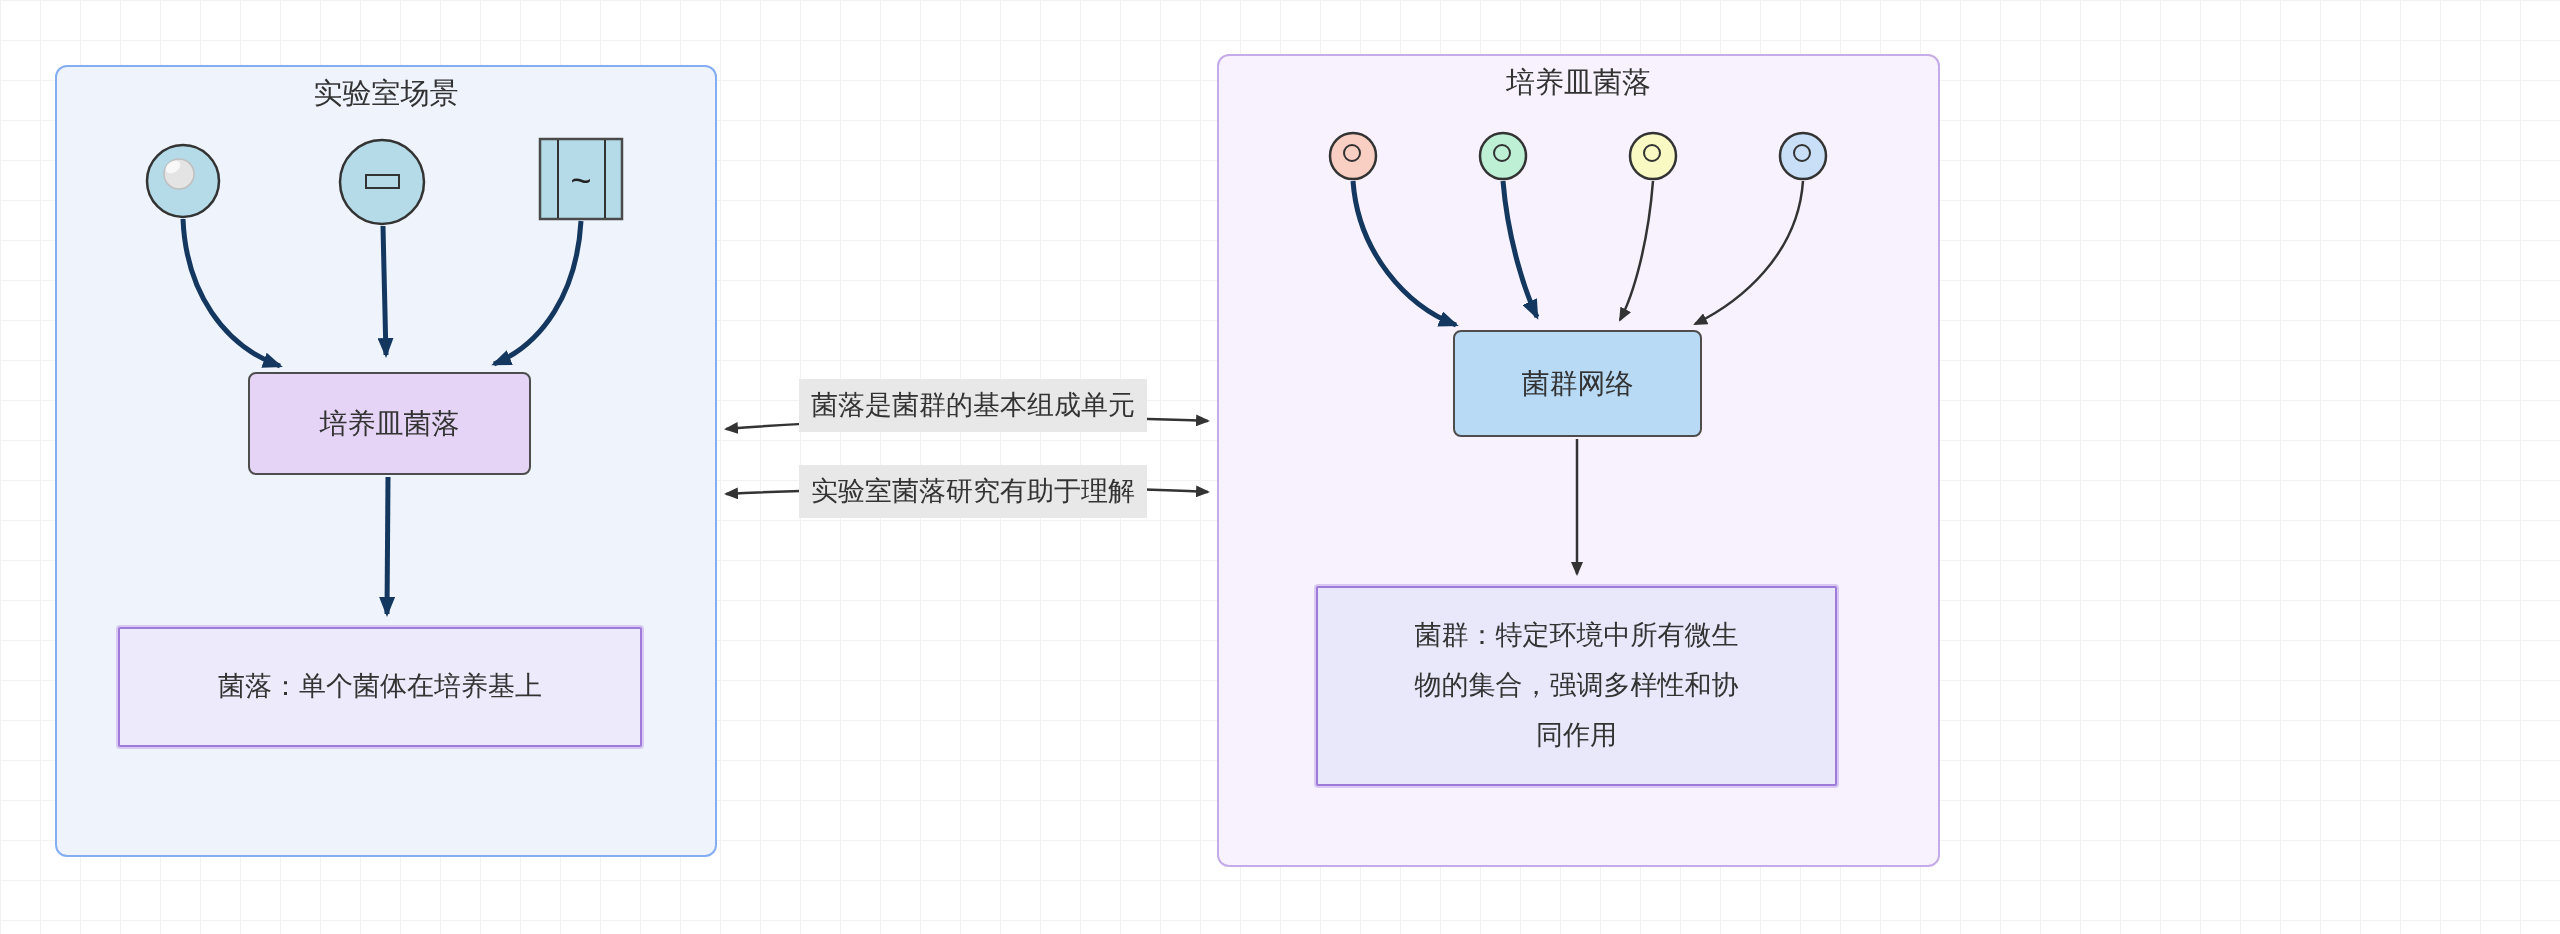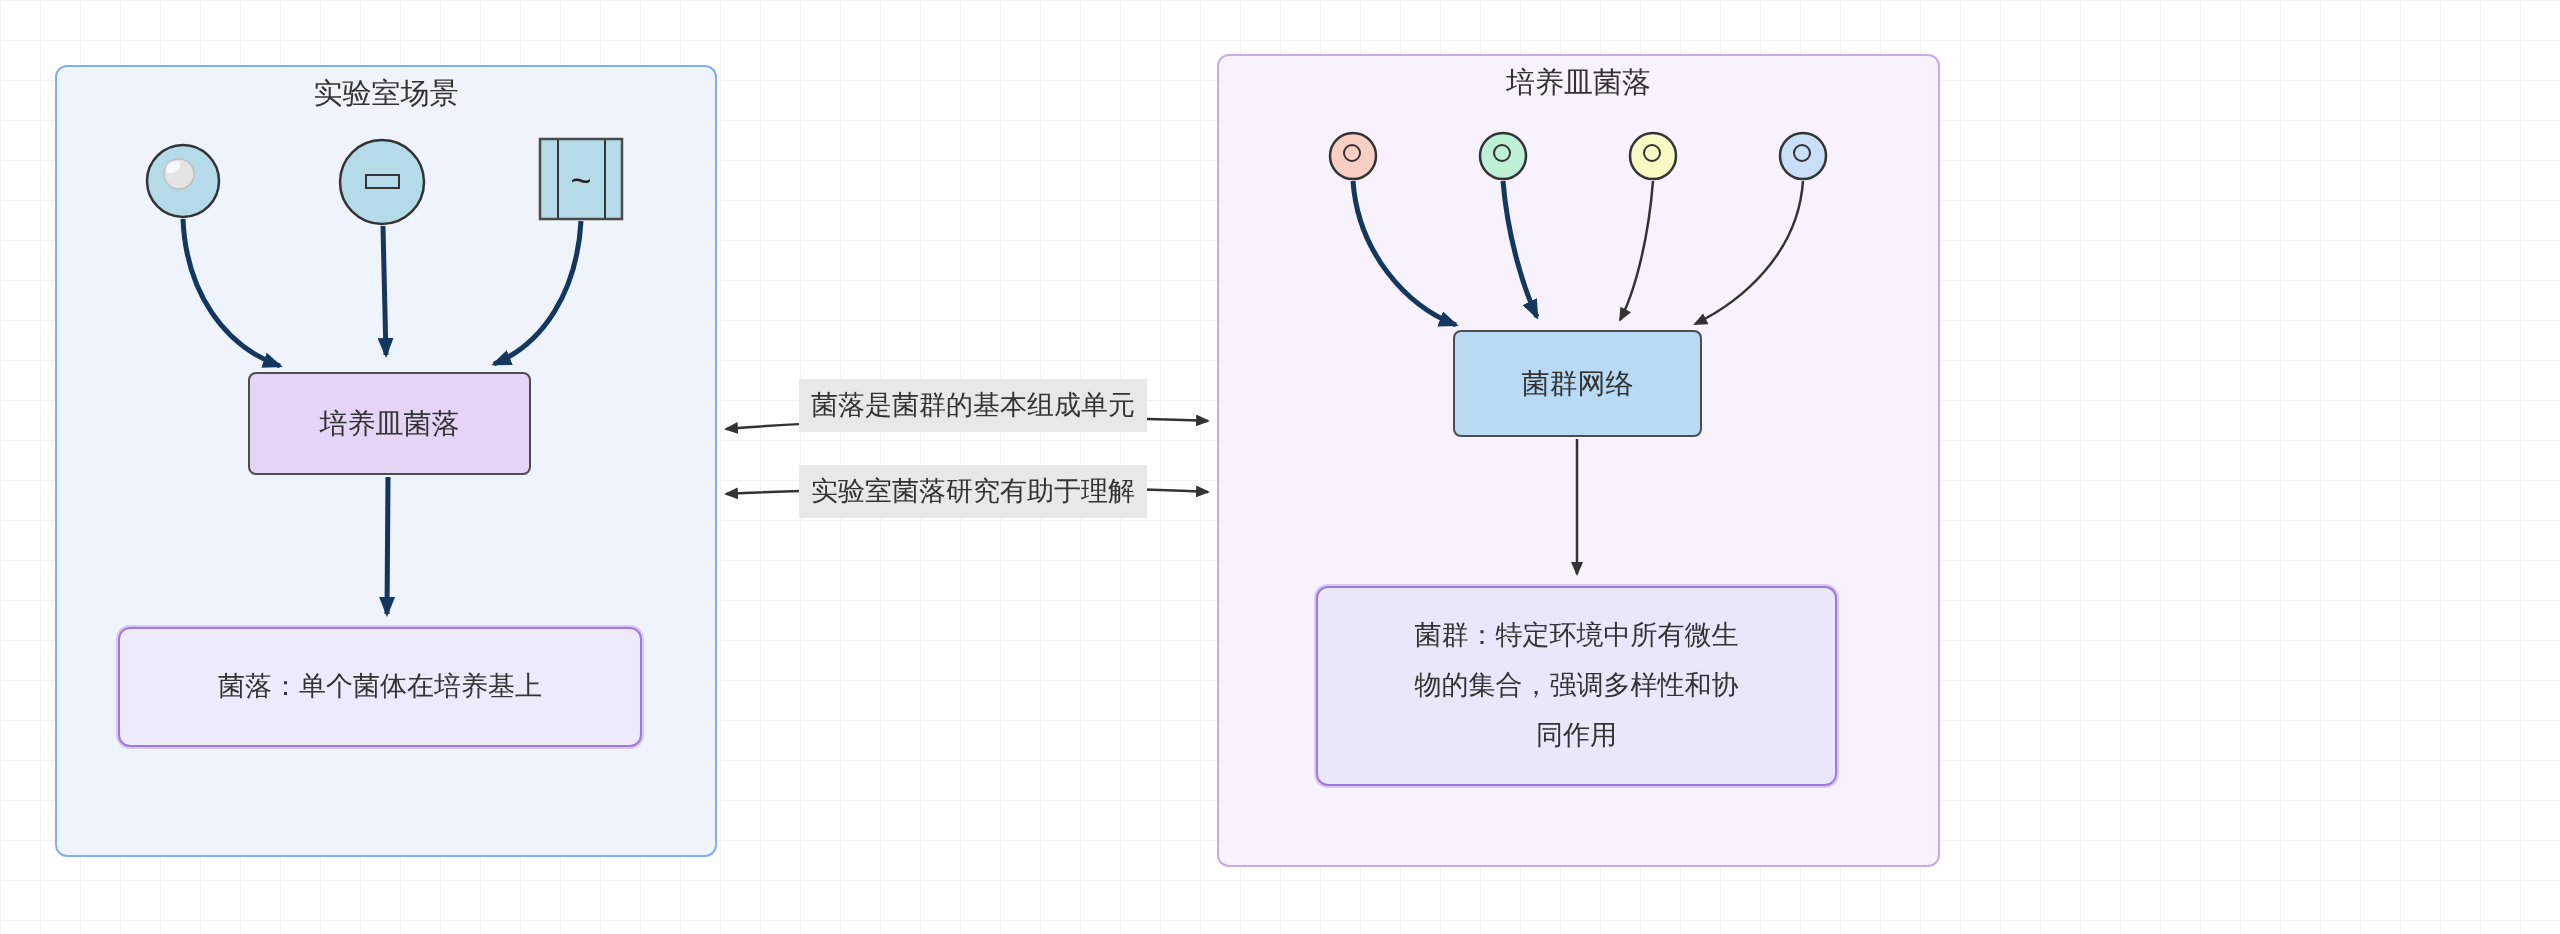--- a/index.html
+++ b/index.html
@@ -19,21 +19,21 @@
   .panel-nature{ left: 1217px; top: 54px; width: 723px; height: 813px; background: #f7f2fd; border-color: #c5abe8; }
   .panel-title { position: absolute; top: 7px; left: 0; width: 100%; text-align: center; font-size: 29px; color: #333; }
   .overlay { position: absolute; left: 0; top: 0; width: 2560px; height: 934px; z-index: 2; pointer-events: none; }
   .node {
     position: absolute; z-index: 3; border: 2px solid #4d4d4d; border-radius: 8px;
     display: flex; align-items: center; justify-content: center; font-size: 28px;
   }
   .node-lab-colony { left: 248px; top: 372px; width: 283px; height: 103px; background: #e5d4f5; }
   .node-microbiome { left: 1453px; top: 330px; width: 249px; height: 107px; background: #b8daf5; }
   .desc {
-    position: absolute; z-index: 3; border: 2px solid #9f7bd8; border-radius: 12px;
+    position: absolute; z-index: 3; border: 2px solid #9f7bd8; border-radius: 2px;
     box-shadow: 0 0 0 2px #d9c8f3;
     display: flex; flex-direction: column; align-items: center; justify-content: center;
     font-size: 27px; line-height: 1.85; text-align: center;
   }
   .desc-lab    { left: 118px;  top: 627px; width: 524px; height: 120px; background: #edebfb; }
   .desc-nature { left: 1316px; top: 586px; width: 521px; height: 200px; background: #e9e7fa; }
   .elabel {
     position: absolute; z-index: 3; transform: translateX(-50%);
     background: #e8e8e8; color: #333; font-size: 27px; line-height: 1.6;
     padding: 5px 12px; text-align: center; white-space: nowrap; margin-left: 6px;

